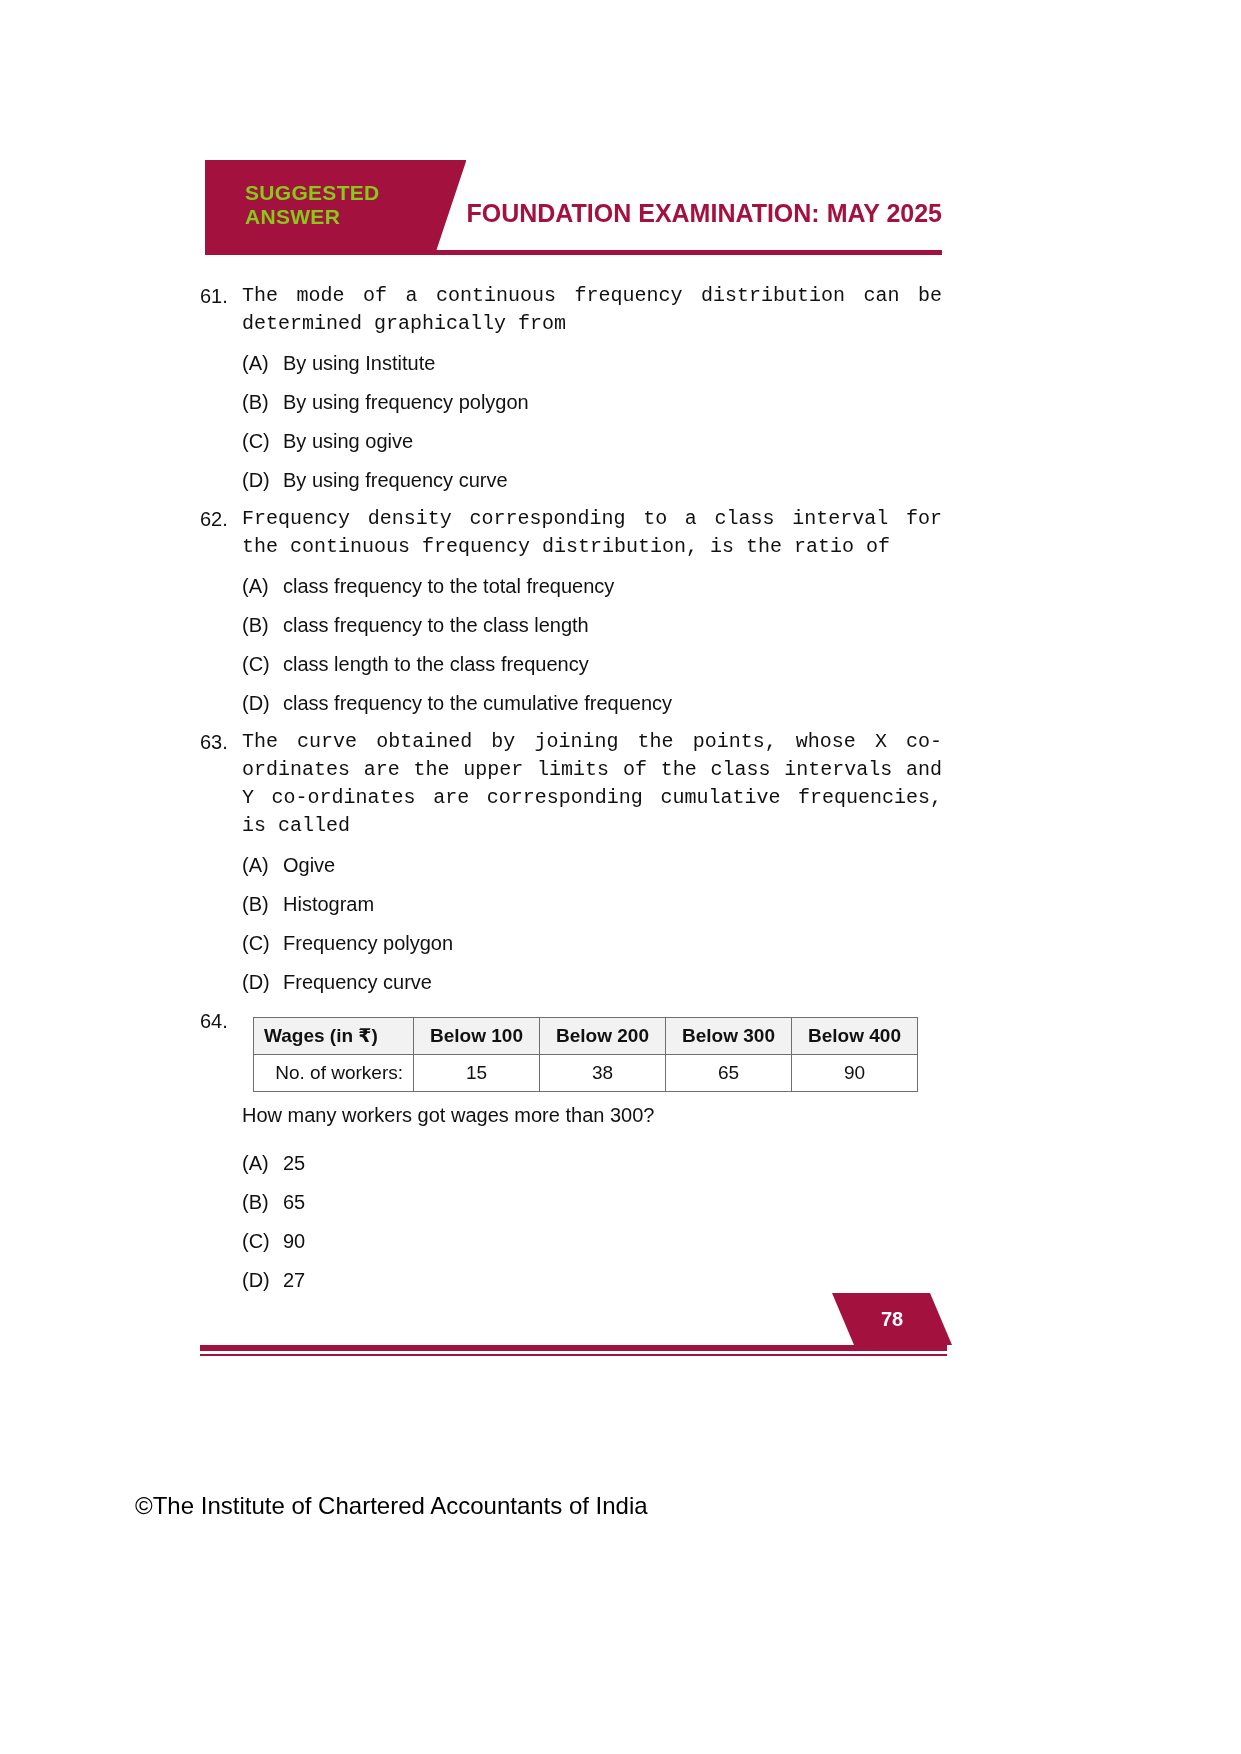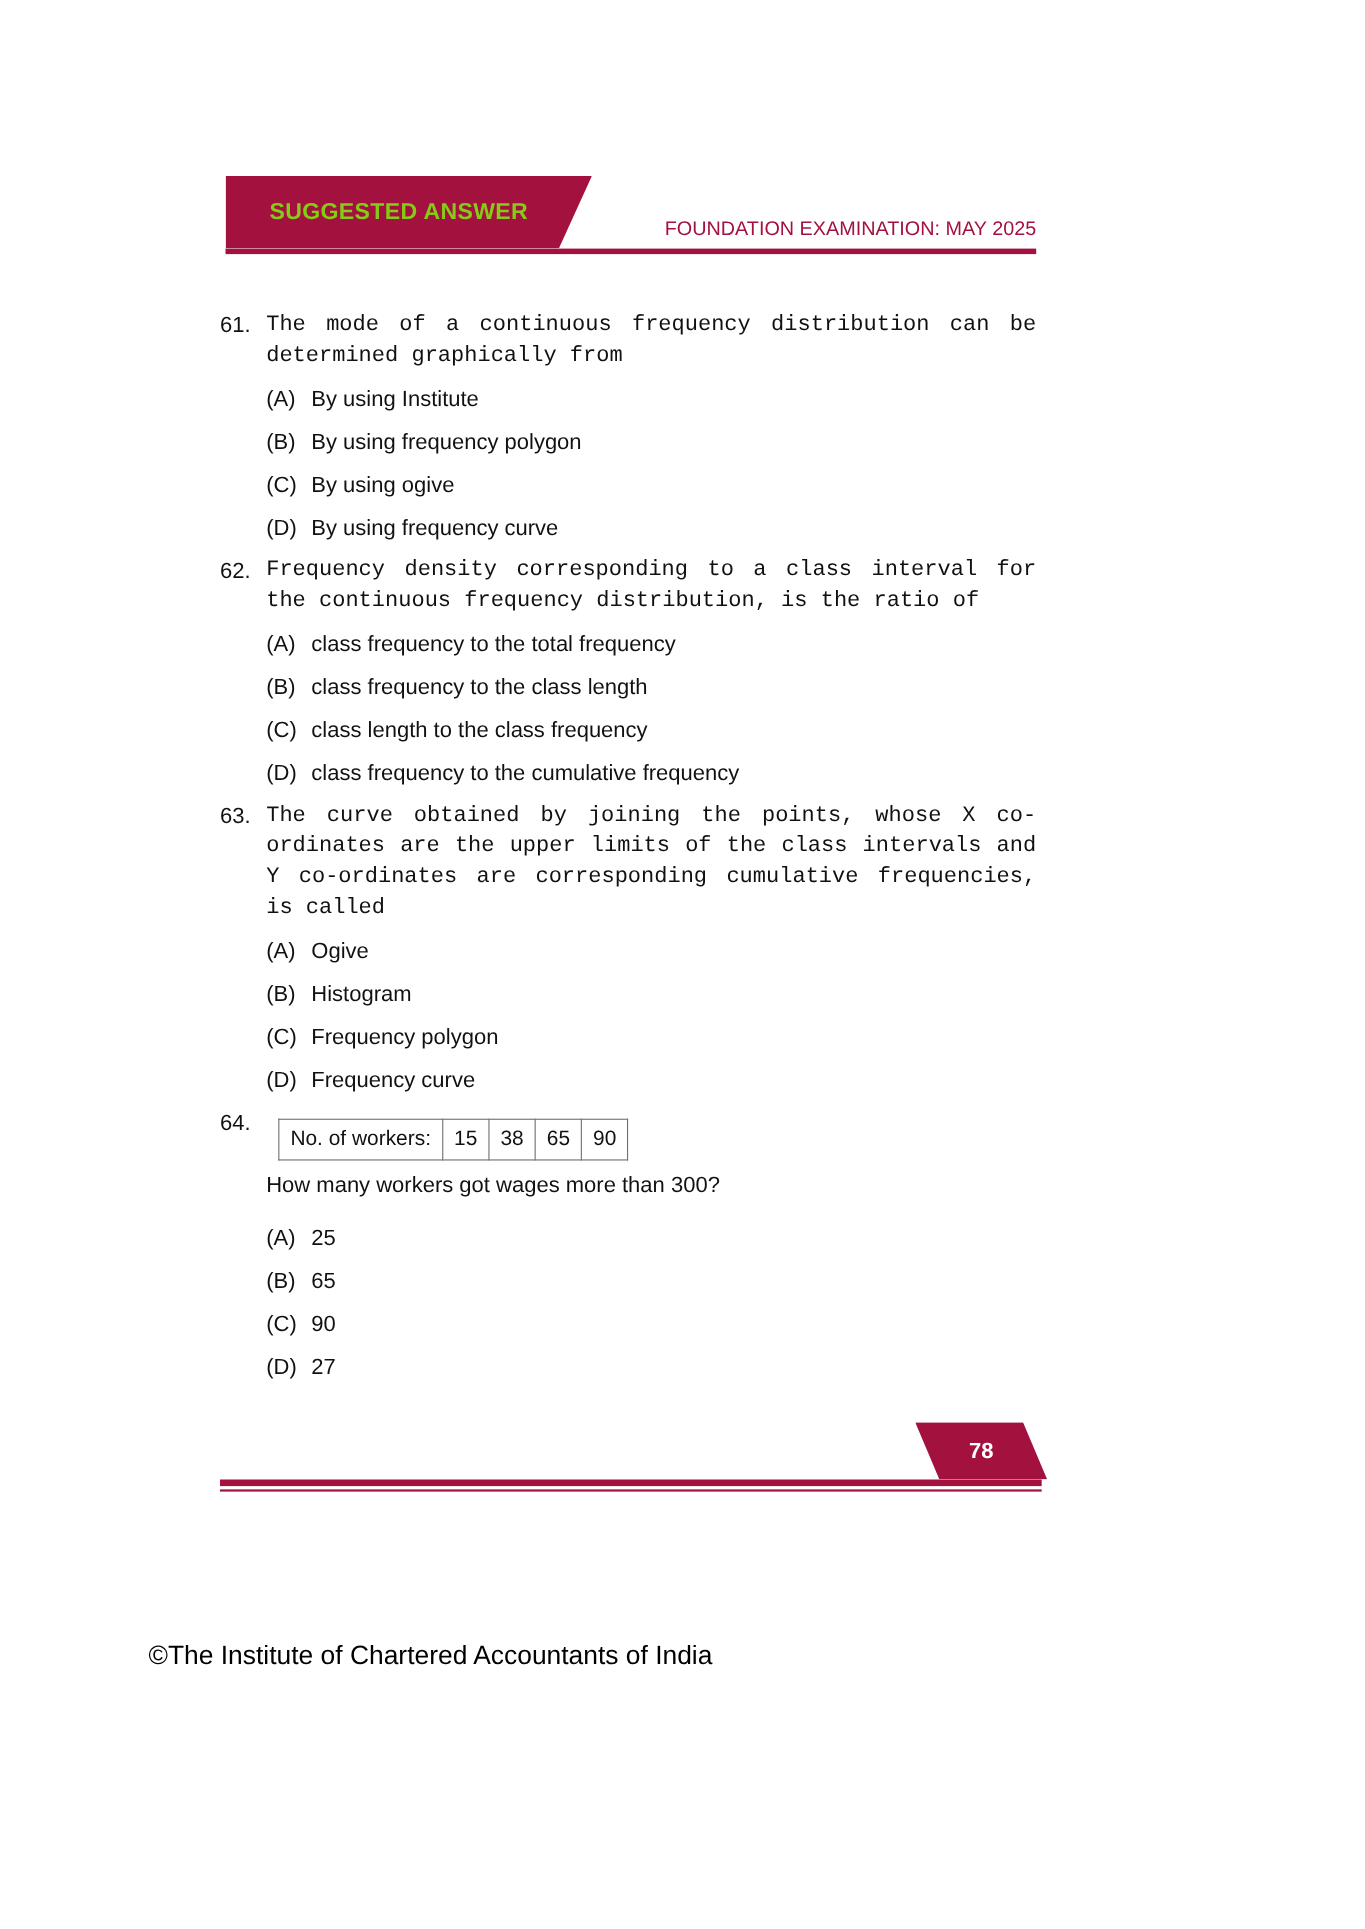--- a/index.html
+++ b/index.html
@@ -25,23 +25,23 @@
     color: #84cc16;
     font-weight: 700;
     font-size: 21px;
     letter-spacing: 0.3px;
     padding: 21px 58px 21px 40px;
     clip-path: polygon(0 0, 100% 0, calc(100% - 30px) 100%, 0 100%);
   }
   .exam-title {
     margin-left: auto;
     color: var(--accent);
-    font-weight: 400;
-    font-size: 18px;
-    padding-bottom: 7px;
+    font-weight: 700;
+    font-size: 25px;
+    padding-bottom: 22px;
     white-space: nowrap;
   }
 
   
   .content {
     position: absolute; left: 200px; top: 266px; width: 742px;
     font-size: 20px; line-height: 28px;
   }
   .question { display: flex; margin-top: 11px; }
   .question:first-child { margin-top: 16px; }
@@ -174,20 +174,27 @@
         </div>
       </div>
     </div>
 
     <div class="question">
       <div class="qnum">64.</div>
       <div class="qbody">
 
         <table class="wages-table">
           <tbody>
+              <tr>
+            <th>Wages (in ₹)</th>
+            <th>Below 100</th>
+            <th>Below 200</th>
+            <th>Below 300</th>
+            <th>Below 400</th>
+          </tr>
           <tr>
             <td>No. of workers:</td>
             <td>15</td>
             <td>38</td>
             <td>65</td>
             <td>90</td>
           </tr>
         </tbody>
           </table>
 

